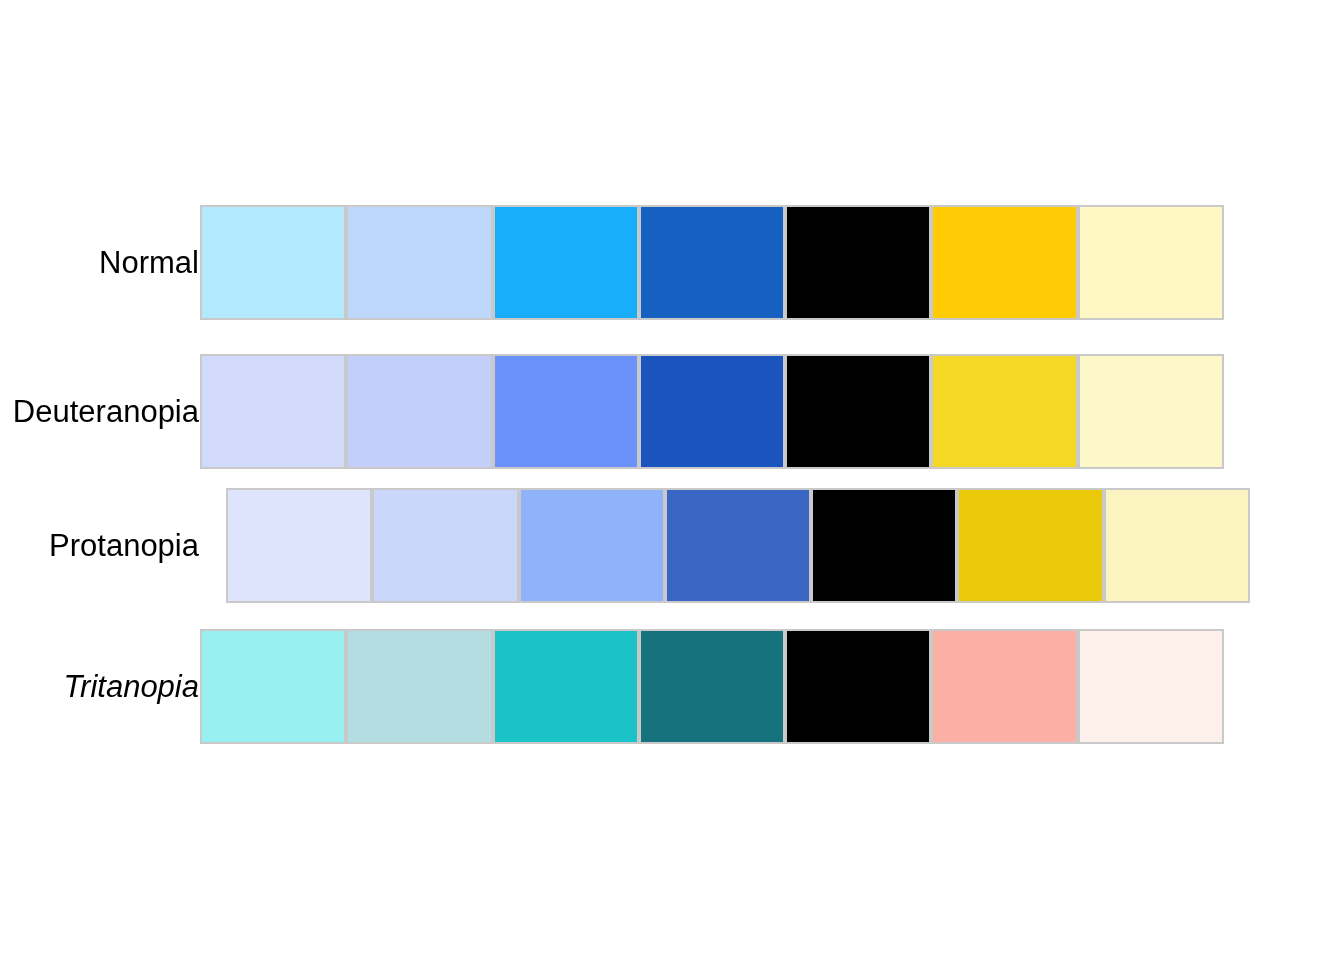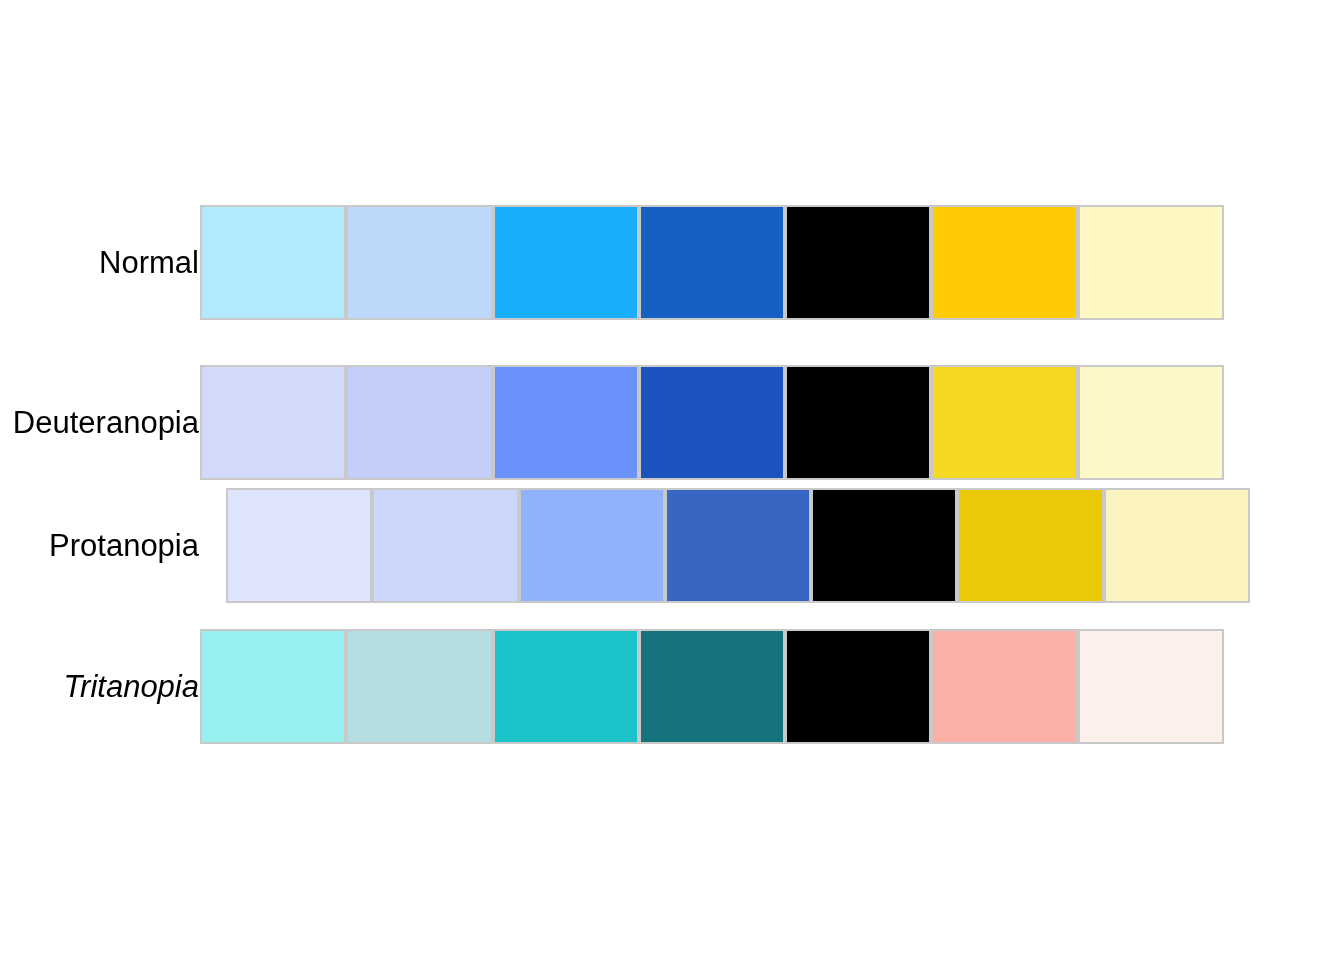--- a/index.html
+++ b/index.html
@@ -53,21 +53,21 @@
 
   .swatch {
     flex: 1 1 0;
     height: 115px;
     box-sizing: border-box;
     border: 2px solid #c9c9c9;
   }
 
   
   #row-0 { top: 205px; }
-  #row-1 { top: 365px; align-items: center; }
+  #row-1 { top: 354px; align-items: center; }
   #row-2 { top: 488px; gap: 26px; }
   #row-3 { top: 629px; font-style: italic; }
 </style>
 </head>
 <body>
 
 <div id="figure">
 
   <div class="palette-row" id="row-0">
     <div class="row-label">Normal</div>

